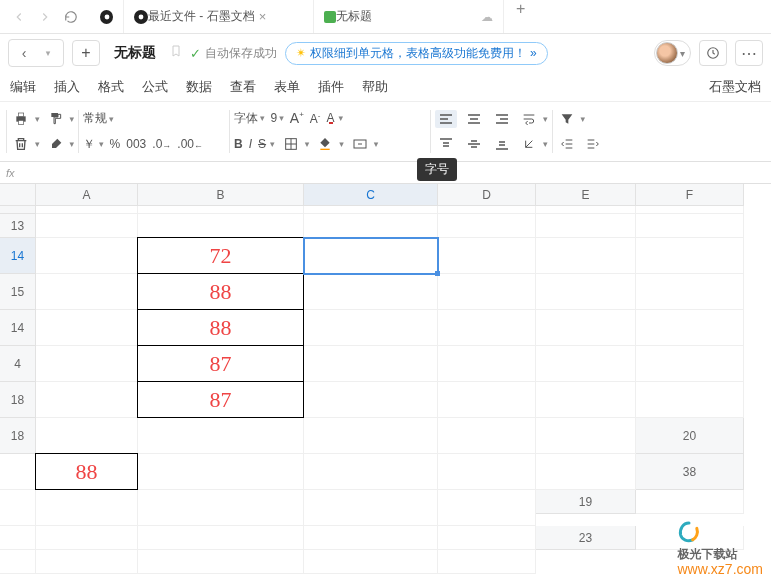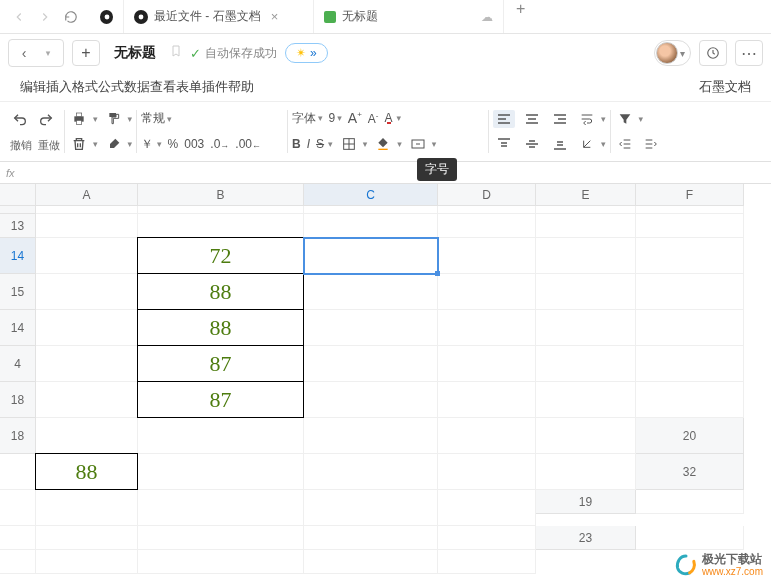--- a/index.html
+++ b/index.html
@@ -5,21 +5,21 @@
 * { margin: 0; padding: 0; box-sizing: border-box; font-family: "Microsoft YaHei", Arial, sans-serif; }
 body { width: 771px; height: 583px; overflow: hidden; background: #fff; position: relative; }
 
 
 .tab-bar { height: 34px; background: #fff; display: flex; align-items: center; border-bottom: 1px solid #e5e5e5; }
 .tab-nav { display: flex; align-items: center; gap: 8px; padding: 0 10px; }
 .nav-ico { width: 18px; height: 18px; display: flex; align-items: center; justify-content: center; color: #888; cursor: pointer; }
 .nav-ico.disabled { color: #ccc; }
 .nav-ico svg { width: 14px; height: 14px; }
 .tabs { display: flex; height: 100%; }
-.tab { display: flex; align-items: center; gap: 6px; padding: 0 10px; height: 100%; font-size: 12px; color: #555; border-right: 1px solid #eee; min-width: 100px; }
+.tab { display: flex; align-items: center; padding: 0 10px; height: 100%; font-size: 12px; color: #555; border-right: 1px solid #eee; min-width: 100px; }
 .tab.active { background: #fff; }
 .tab-ico { width: 14px; height: 14px; border-radius: 50%; display: inline-flex; align-items: center; justify-content: center; }
 .tab-ico.dark { background: #222; }
 .tab-ico.sheet { background: #4caf50; width: 12px; height: 12px; border-radius: 2px; }
 .tab-close { color: #999; font-size: 13px; margin-left: 4px; cursor: pointer; }
 .tab-cloud { color: #bbb; }
 .tab-add { padding: 0 12px; color: #888; font-size: 16px; cursor: pointer; }
 
 
 .toolbar1 { height: 38px; display: flex; align-items: center; padding: 0 8px; gap: 8px; }
@@ -32,21 +32,21 @@
 .save-check { color: #4caf50; font-size: 13px; }
 .notice-pill { display: flex; align-items: center; gap: 4px; border: 1px solid #90caf9; border-radius: 14px; padding: 2px 10px; font-size: 12px; color: #1976d2; }
 .notice-star { color: #ffc107; }
 .notice-arrow { color: #1976d2; }
 .spacer { flex: 1; }
 .avatar-pill { display: flex; align-items: center; border: 1px solid #ddd; border-radius: 14px; padding: 1px 3px 1px 1px; }
 .avatar { width: 22px; height: 22px; border-radius: 50%; background: radial-gradient(circle at 40% 40%, #f5c6a5 30%, #8b5e3c 80%); border: 1px solid #ccc; }
 .rt-ico { width: 28px; height: 26px; border: 1px solid #ddd; border-radius: 4px; display: flex; align-items: center; justify-content: center; color: #666; cursor: pointer; }
 
 
-.menu-bar { height: 30px; display: flex; align-items: center; padding: 0 20px; font-size: 13px; color: #444; border-bottom: 1px solid #eee; }
+.menu-bar { height: 30px; display: flex; align-items: center; padding: 0 10px; gap: 18px; font-size: 13px; color: #444; border-bottom: 1px solid #eee; }
 .menu-item { cursor: pointer; }
 .menu-spacer { flex: 1; }
 
 
 .ribbon { height: 60px; display: flex; align-items: stretch; padding: 4px 6px; border-bottom: 1px solid #e0e0e0; position: relative; }
 .rib-col { display: flex; flex-direction: column; justify-content: space-around; padding: 0 4px; }
 .rib-sep { width: 1px; background: #e5e5e5; margin: 4px 0px; }
 .rib-row { display: flex; align-items: center; gap: 6px; }
 .rib-lbl { font-size: 11px; color: #666; text-align: center; }
 .rib-ico { width: 20px; height: 20px; display: flex; align-items: center; justify-content: center; color: #555; cursor: pointer; }
@@ -68,33 +68,33 @@
 
 
 .grid { display: grid; grid-template-columns: 36px 102px 166px 134px 98px 100px 108px; }
 .col-hdr, .row-hdr { background: #f6f7f8; border-right: 1px solid #e2e2e2; border-bottom: 1px solid #e2e2e2; font-size: 12px; color: #666; display: flex; align-items: center; justify-content: center; }
 .col-hdr { height: 22px; }
 .row-hdr { height: 24px; }
 .corner { background: #f6f7f8; border-right: 1px solid #e2e2e2; border-bottom: 1px solid #e2e2e2; }
 .cell { border-right: 1px solid #efefef; border-bottom: 1px solid #efefef; height: 24px; display: flex; align-items: center; justify-content: center; font-size: 13px; color: #333; }
 .cell.partial-top { height: 8px; border-bottom: 1px solid #efefef; }
 .row-hdr.partial-top { height: 8px; }
-.cell.data { font-family: "SimSun", serif; font-size: 22px; color: #4d7c0f; border: 1px solid #000; height: 37px; margin: -1px 0 0 -1px; }
+.cell.data { font-family: "SimSun", serif; font-size: 22px; color: #ef4444; border: 1px solid #000; height: 37px; margin: -1px 0 0 -1px; }
 .row-hdr.h-data { height: 36px; }
 .cell.h-data { height: 36px; }
 .cell.selected { outline: 2px solid #4a90e2; outline-offset: -1px; position: relative; z-index: 2; }
 .cell.selected::after { content:""; position:absolute; right:-3px; bottom:-3px; width:5px; height:5px; background:#4a90e2; }
 .col-hdr.selcol, .row-hdr.selrow { background: #e8eef5; color: #1976d2; }
 
 
-.watermark { position: absolute; right: 8px; bottom: 6px; display: flex; align-items: center; gap: 4px; font-size: 12px; color: #666; opacity: .9; }
+.watermark { position: absolute; right: 8px; bottom: 6px; display: flex; align-items: flex-start; gap: 4px; font-size: 12px; color: #666; opacity: .9; flex-direction: column; }
 .wm-logo { width: 24px; height: 24px; }
 .wm-txt { display:flex; flex-direction:column; line-height:1.1; }
 .wm-cn { font-weight:700; color:#555; font-size: 12px; }
-.wm-url { color:#f57c00; font-size: 10px; }
+.wm-url { color:#f57c00; font-size: 14px; }
 </style>
 </head>
 <body>
 
 <div class="tab-bar">
   <div class="tab-nav">
     <span class="nav-ico disabled">
         <svg viewBox="0 0 24 24" fill="none" stroke="currentColor" stroke-width="2">
           <polyline points="15 18 9 12 15 6"></polyline>
         </svg>
@@ -147,20 +147,21 @@
   <span class="doc-title">无标题</span>
   <span class="bookmark-ico"><svg width="12" height="14" viewBox="0 0 24 24" fill="none" stroke="currentColor" stroke-width="2">
         <path d="M6 2h12v20l-6-4-6 4z"></path>
       </svg></span>
   <span class="save-pill">
     <span class="save-check">✓</span>
     <span>自动保存成功</span>
   </span>
   <span class="notice-pill">
     <span class="notice-star">✴</span>
+    <span>权限细到单元格，表格高级功能免费用！</span>
     <span class="notice-arrow">»</span>
   </span>
   <span class="spacer"></span>
   <span class="avatar-pill">
     <span class="avatar"></span>
     <span style="font-size:10px;color:#888;padding:0 2px;">▾</span>
   </span>
   <span class="rt-ico">
       <svg width="14" height="14" viewBox="0 0 24 24" fill="none" stroke="currentColor" stroke-width="2">
         <circle cx="12" cy="12" r="9"></circle>
@@ -178,40 +179,20 @@
   <span class="menu-item">数据</span>
   <span class="menu-item">查看</span>
   <span class="menu-item">表单</span>
   <span class="menu-item">插件</span>
   <span class="menu-item">帮助</span>
   <span class="menu-spacer"></span>
   <span class="menu-item">石墨文档</span>
 </div>
 
 <div class="ribbon">
-  <div class="rib-col">
-    <div class="rib-row">
-      <span class="rib-ico">
-          <svg viewBox="0 0 24 24" fill="none" stroke="currentColor" stroke-width="2">
-            <path d="M9 14L4 9l5-5"></path>
-            <path d="M4 9h11a5 5 0 0 1 0 10h-3"></path>
-          </svg>
-        </span>
-      <span class="rib-ico">
-          <svg viewBox="0 0 24 24" fill="none" stroke="currentColor" stroke-width="2">
-            <path d="M15 14l5-5-5-5"></path>
-            <path d="M20 9H9a5 5 0 0 0 0 10h3"></path>
-          </svg>
-        </span>
-    </div>
-    <div class="rib-row">
-      <span class="rib-lbl">撤销</span>
-      <span class="rib-lbl">重做</span>
-    </div>
-  </div>
   <div class="rib-sep"></div>
   <div class="rib-col">
     <div class="rib-row">
       <span class="rib-ico">
           <svg viewBox="0 0 24 24" fill="currentColor">
             <rect x="5" y="8" width="14" height="8"></rect>
             <rect x="8" y="3" width="8" height="5" fill="#fff" stroke="currentColor"></rect>
             <rect x="8" y="14" width="8" height="6" fill="#fff" stroke="currentColor"></rect>
           </svg>
         </span>
@@ -464,21 +445,21 @@
     <div class="cell h-data"></div>
     <div class="cell h-data"></div>
     <div class="cell h-data"></div>
     <div class="row-hdr h-data">20</div>
     <div class="cell h-data"></div>
     <div class="cell data">88</div>
     <div class="cell h-data"></div>
     <div class="cell h-data"></div>
     <div class="cell h-data"></div>
     <div class="cell h-data"></div>
-    <div class="row-hdr h-data">32</div>
+    <div class="row-hdr h-data">38</div>
     <div class="cell h-data"></div>
     <div class="cell h-data"></div>
     <div class="cell h-data"></div>
     <div class="cell h-data"></div>
     <div class="cell h-data"></div>
     <div class="row-hdr">19</div>
     <div class="cell"></div>
     <div class="cell"></div>
     <div class="cell"></div>
     <div class="cell"></div>

